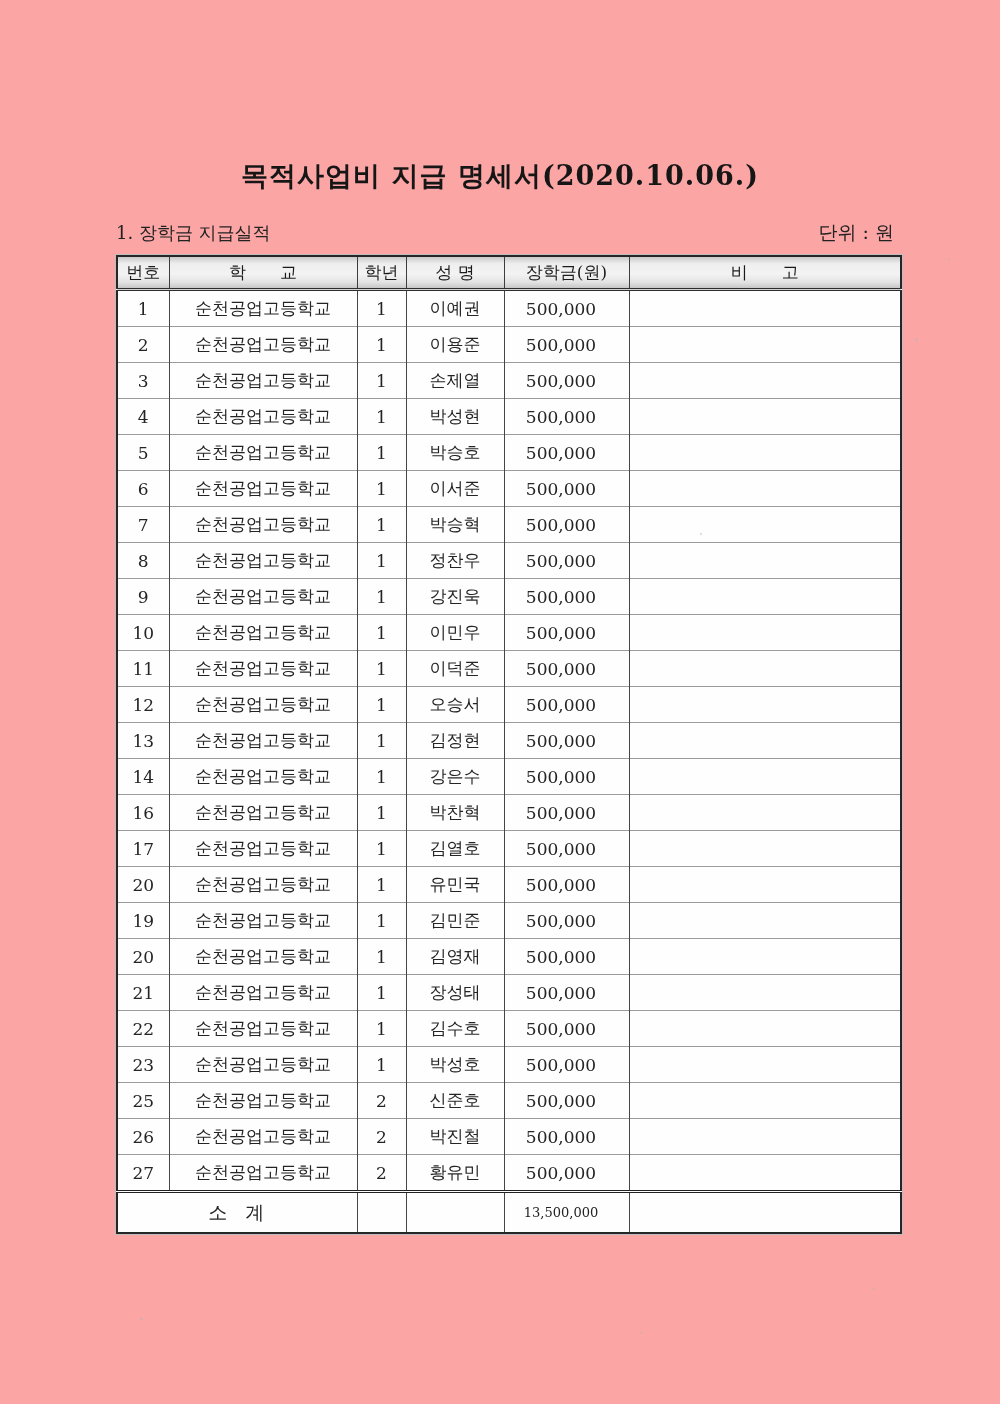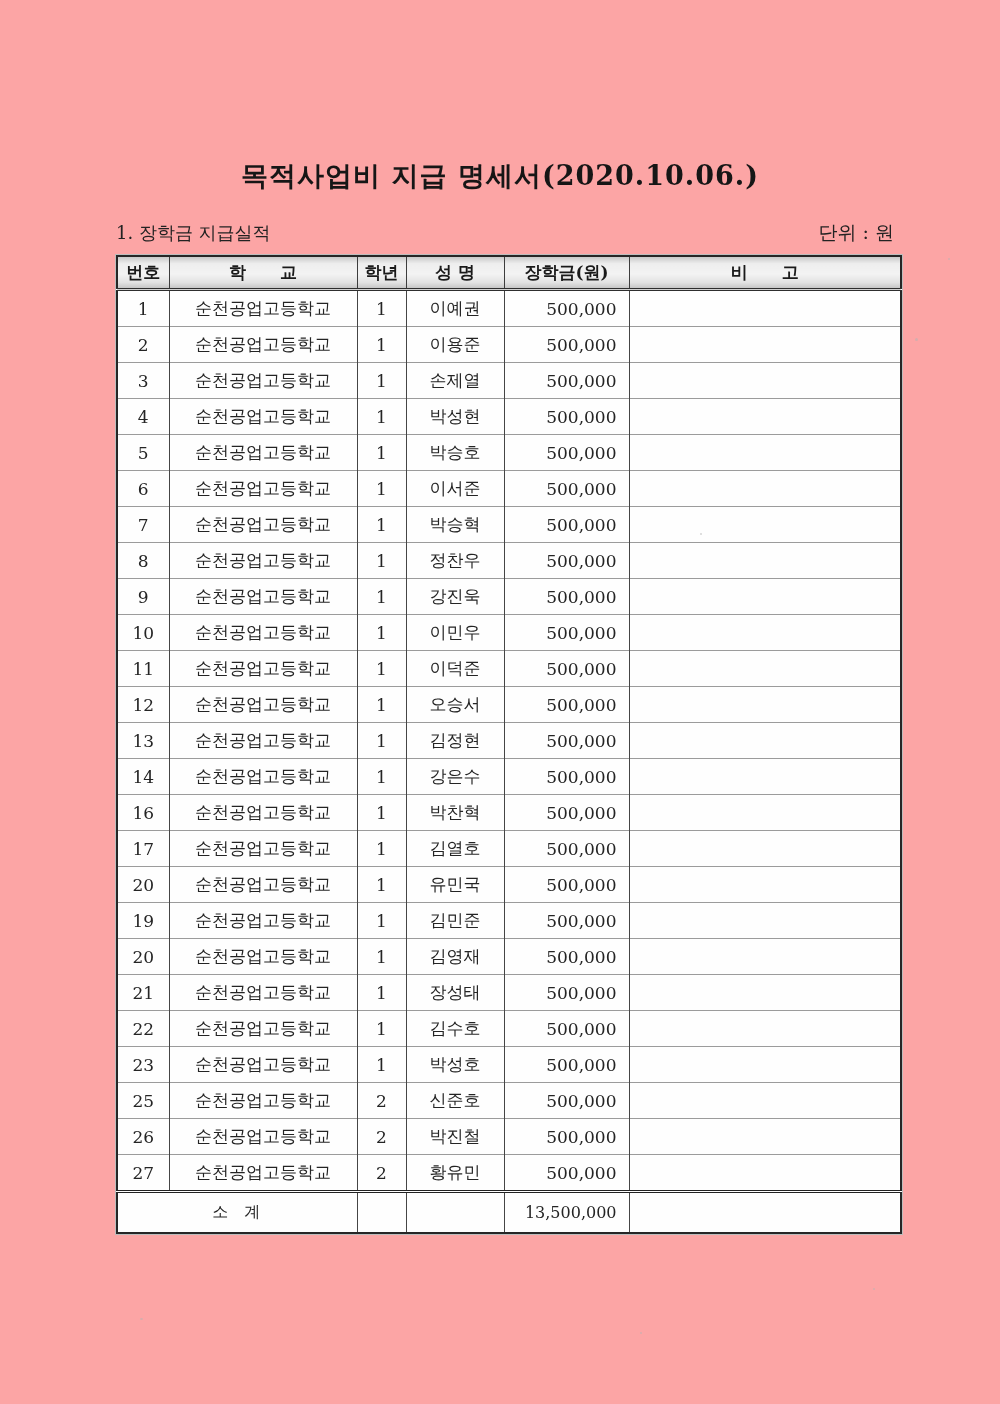--- a/index.html
+++ b/index.html
@@ -43,21 +43,21 @@
     width: 784px;
     border-collapse: collapse;
     table-layout: fixed;
     background: #fefefe;
     border: 2px solid #262626;
     box-shadow: 0 0 0 1px #bdbdbd;
   }
   .doc-table th {
     height: 29px;
     font-size: 17px;
-    font-weight: bold;
+    font-weight: normal;
     text-align: center;
     vertical-align: middle;
     border-left: 1px solid #3d3d3d;
     border-bottom: 3px double #2e2e2e;
     background: linear-gradient(#c9c9c9 0%, #eeeeee 22%, #f3f3f3 55%, #e2e2e2 82%, #c6c6c6 100%);
     color: #1a1a1a;
     white-space: pre;
   }
   .doc-table th:first-child { border-left: none; }
   .doc-table td {
@@ -65,30 +65,30 @@
     font-size: 17px;
     text-align: center;
     vertical-align: middle;
     border-left: 1px solid #454545;
     border-top: 1px solid #9b9b9b;
     color: #242424;
     white-space: pre;
   }
   .doc-table td:first-child { border-left: none; }
   .doc-table td.amount {
-    text-align: right;
+    text-align: center;
     padding-right: 12px;
   }
   .doc-table tfoot td {
     height: 37px;
     border-top: 3px double #222222;
-    font-size: 16px;
+    font-size: 19px;
     letter-spacing: 2px;
   }
-  .doc-table tfoot td.amount { font-size: 16px; letter-spacing: 0; }
+  .doc-table tfoot td.amount { font-size: 13px; letter-spacing: 0; }
   .speck { position: absolute; background: #b5b5b5; border-radius: 50%; opacity: .55; }
   .s1 { left: 915px; top: 338px; width: 3px; height: 3px; }
   .s2 { left: 700px; top: 533px; width: 2px; height: 2px; }
   .s3 { left: 948px; top: 258px; width: 2px; height: 2px; }
   .s4 { left: 873px; top: 1288px; width: 2px; height: 2px; }
   .s5 { left: 140px; top: 1318px; width: 3px; height: 2px; }
   .s6 { left: 640px; top: 1332px; width: 2px; height: 2px; }
 </style>
 </head>
 <body>

